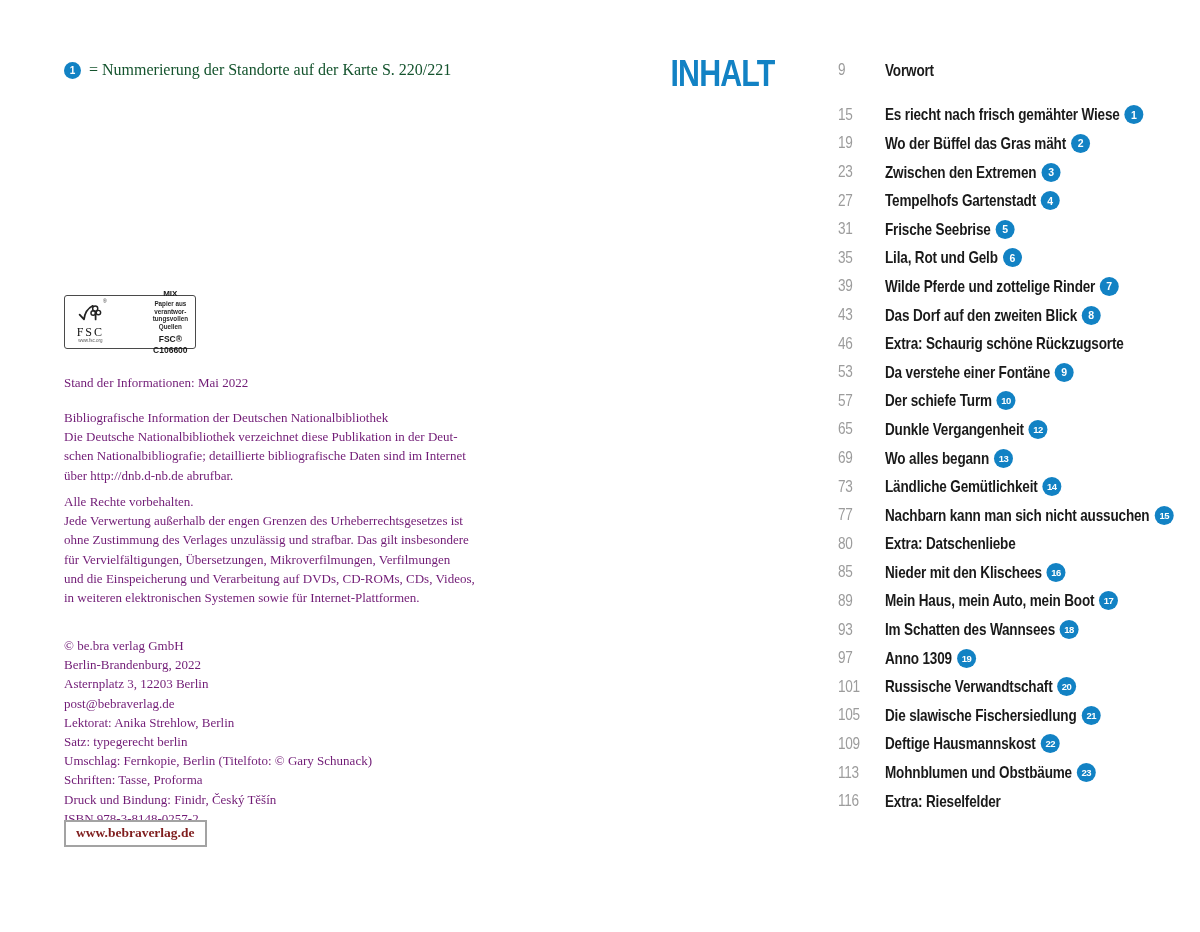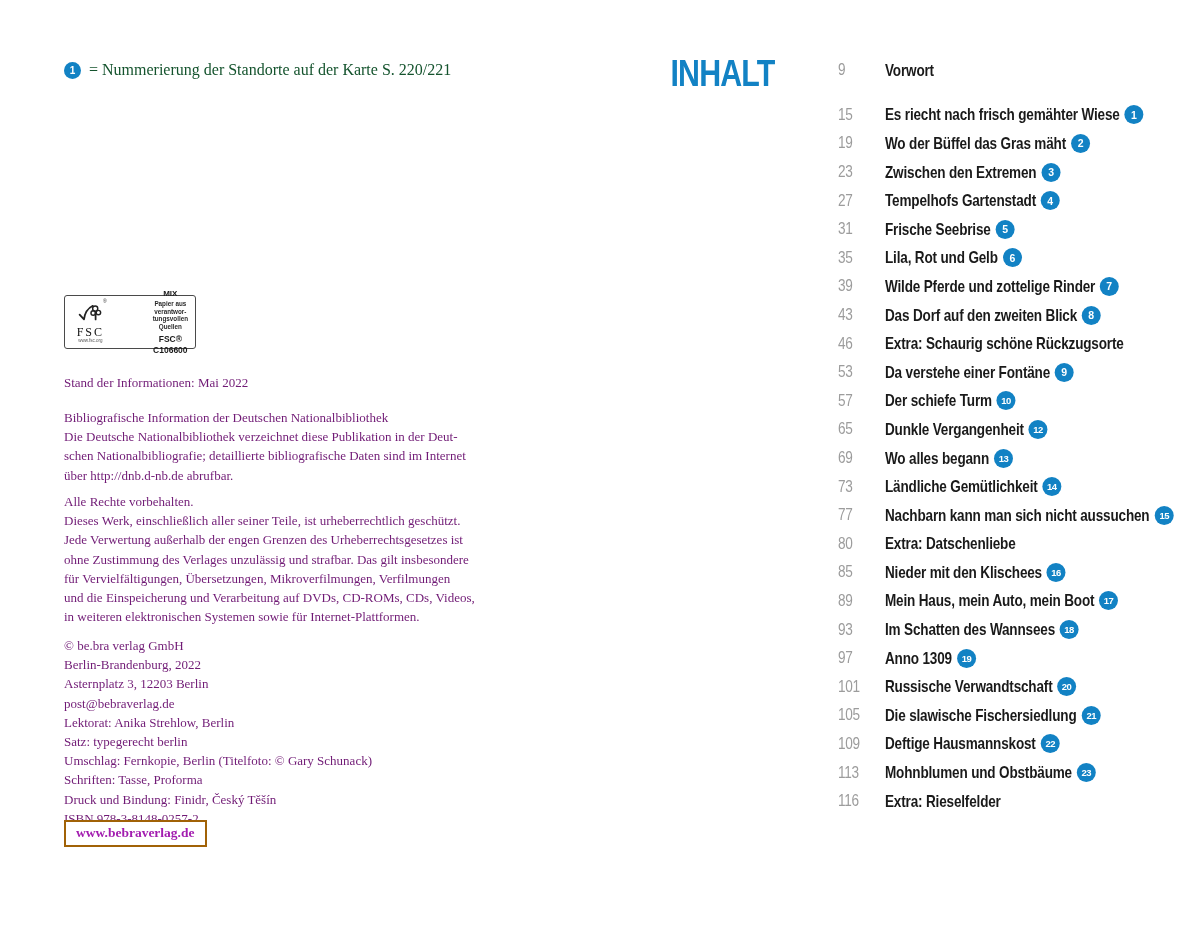--- a/index.html
+++ b/index.html
@@ -44,23 +44,23 @@
     font-family:"Liberation Serif", serif; font-size:13px; line-height:19.2px;
     color:#701a75; white-space:nowrap;
   }
   .imprint.stand    { top:373px; }
   .imprint.biblio   { top:408px; }
   .imprint.rights   { top:492px; }
   .imprint.publisher{ top:636px; }
 
   .url-box {
     position:absolute; left:64px; top:820px;
-    border:2px solid #a16207; padding:3px 10px 4px;
+    border:2px solid #a3a3a3; padding:3px 10px 4px;
     font-family:"Liberation Serif", serif; font-size:13.5px; font-weight:bold;
-    color:#a21caf; background:#fff; display:inline-block;
+    color:#7f1d1d; background:#fff; display:inline-block;
   }
 
   
   .inhalt-title {
     position:absolute; left:650px; top:55px; width:145px;
     text-align:center; font-size:37px; font-weight:bold; line-height:1;
     letter-spacing:-1px; color:var(--accent);
     transform:scaleX(0.82); transform-origin:center top;
     white-space:nowrap;
   }
@@ -123,21 +123,20 @@
 
     <div class="imprint stand">Stand der Informationen: Mai 2022</div>
     <div class="imprint biblio" id="biblio">
         <div class="line">Bibliografische Information der Deutschen Nationalbibliothek</div>
         <div class="line">Die Deutsche Nationalbibliothek verzeichnet diese Publikation in der Deut-</div>
         <div class="line">schen Nationalbibliografie; detaillierte bibliografische Daten sind im Internet</div>
         <div class="line">über http://dnb.d-nb.de abrufbar.</div>
       </div>
     <div class="imprint rights" id="rights">
         <div class="line">Alle Rechte vorbehalten.</div>
-        <div class="line">Dieses Werk, einschließlich aller seiner Teile, ist urheberrechtlich geschützt.</div>
         <div class="line">Jede Verwertung außerhalb der engen Grenzen des Urheberrechtsgesetzes ist</div>
         <div class="line">ohne Zustimmung des Verlages unzulässig und strafbar. Das gilt insbesondere</div>
         <div class="line">für Vervielfältigungen, Übersetzungen, Mikroverfilmungen, Verfilmungen</div>
         <div class="line">und die Einspeicherung und Verarbeitung auf DVDs, CD-ROMs, CDs, Videos,</div>
         <div class="line">in weiteren elektronischen Systemen sowie für Internet-Plattformen.</div>
       </div>
     <div class="imprint publisher" id="publisher">
         <div class="line">© be.bra verlag GmbH</div>
         <div class="line">Berlin-Brandenburg, 2022</div>
         <div class="line">Asternplatz 3, 12203 Berlin</div>

